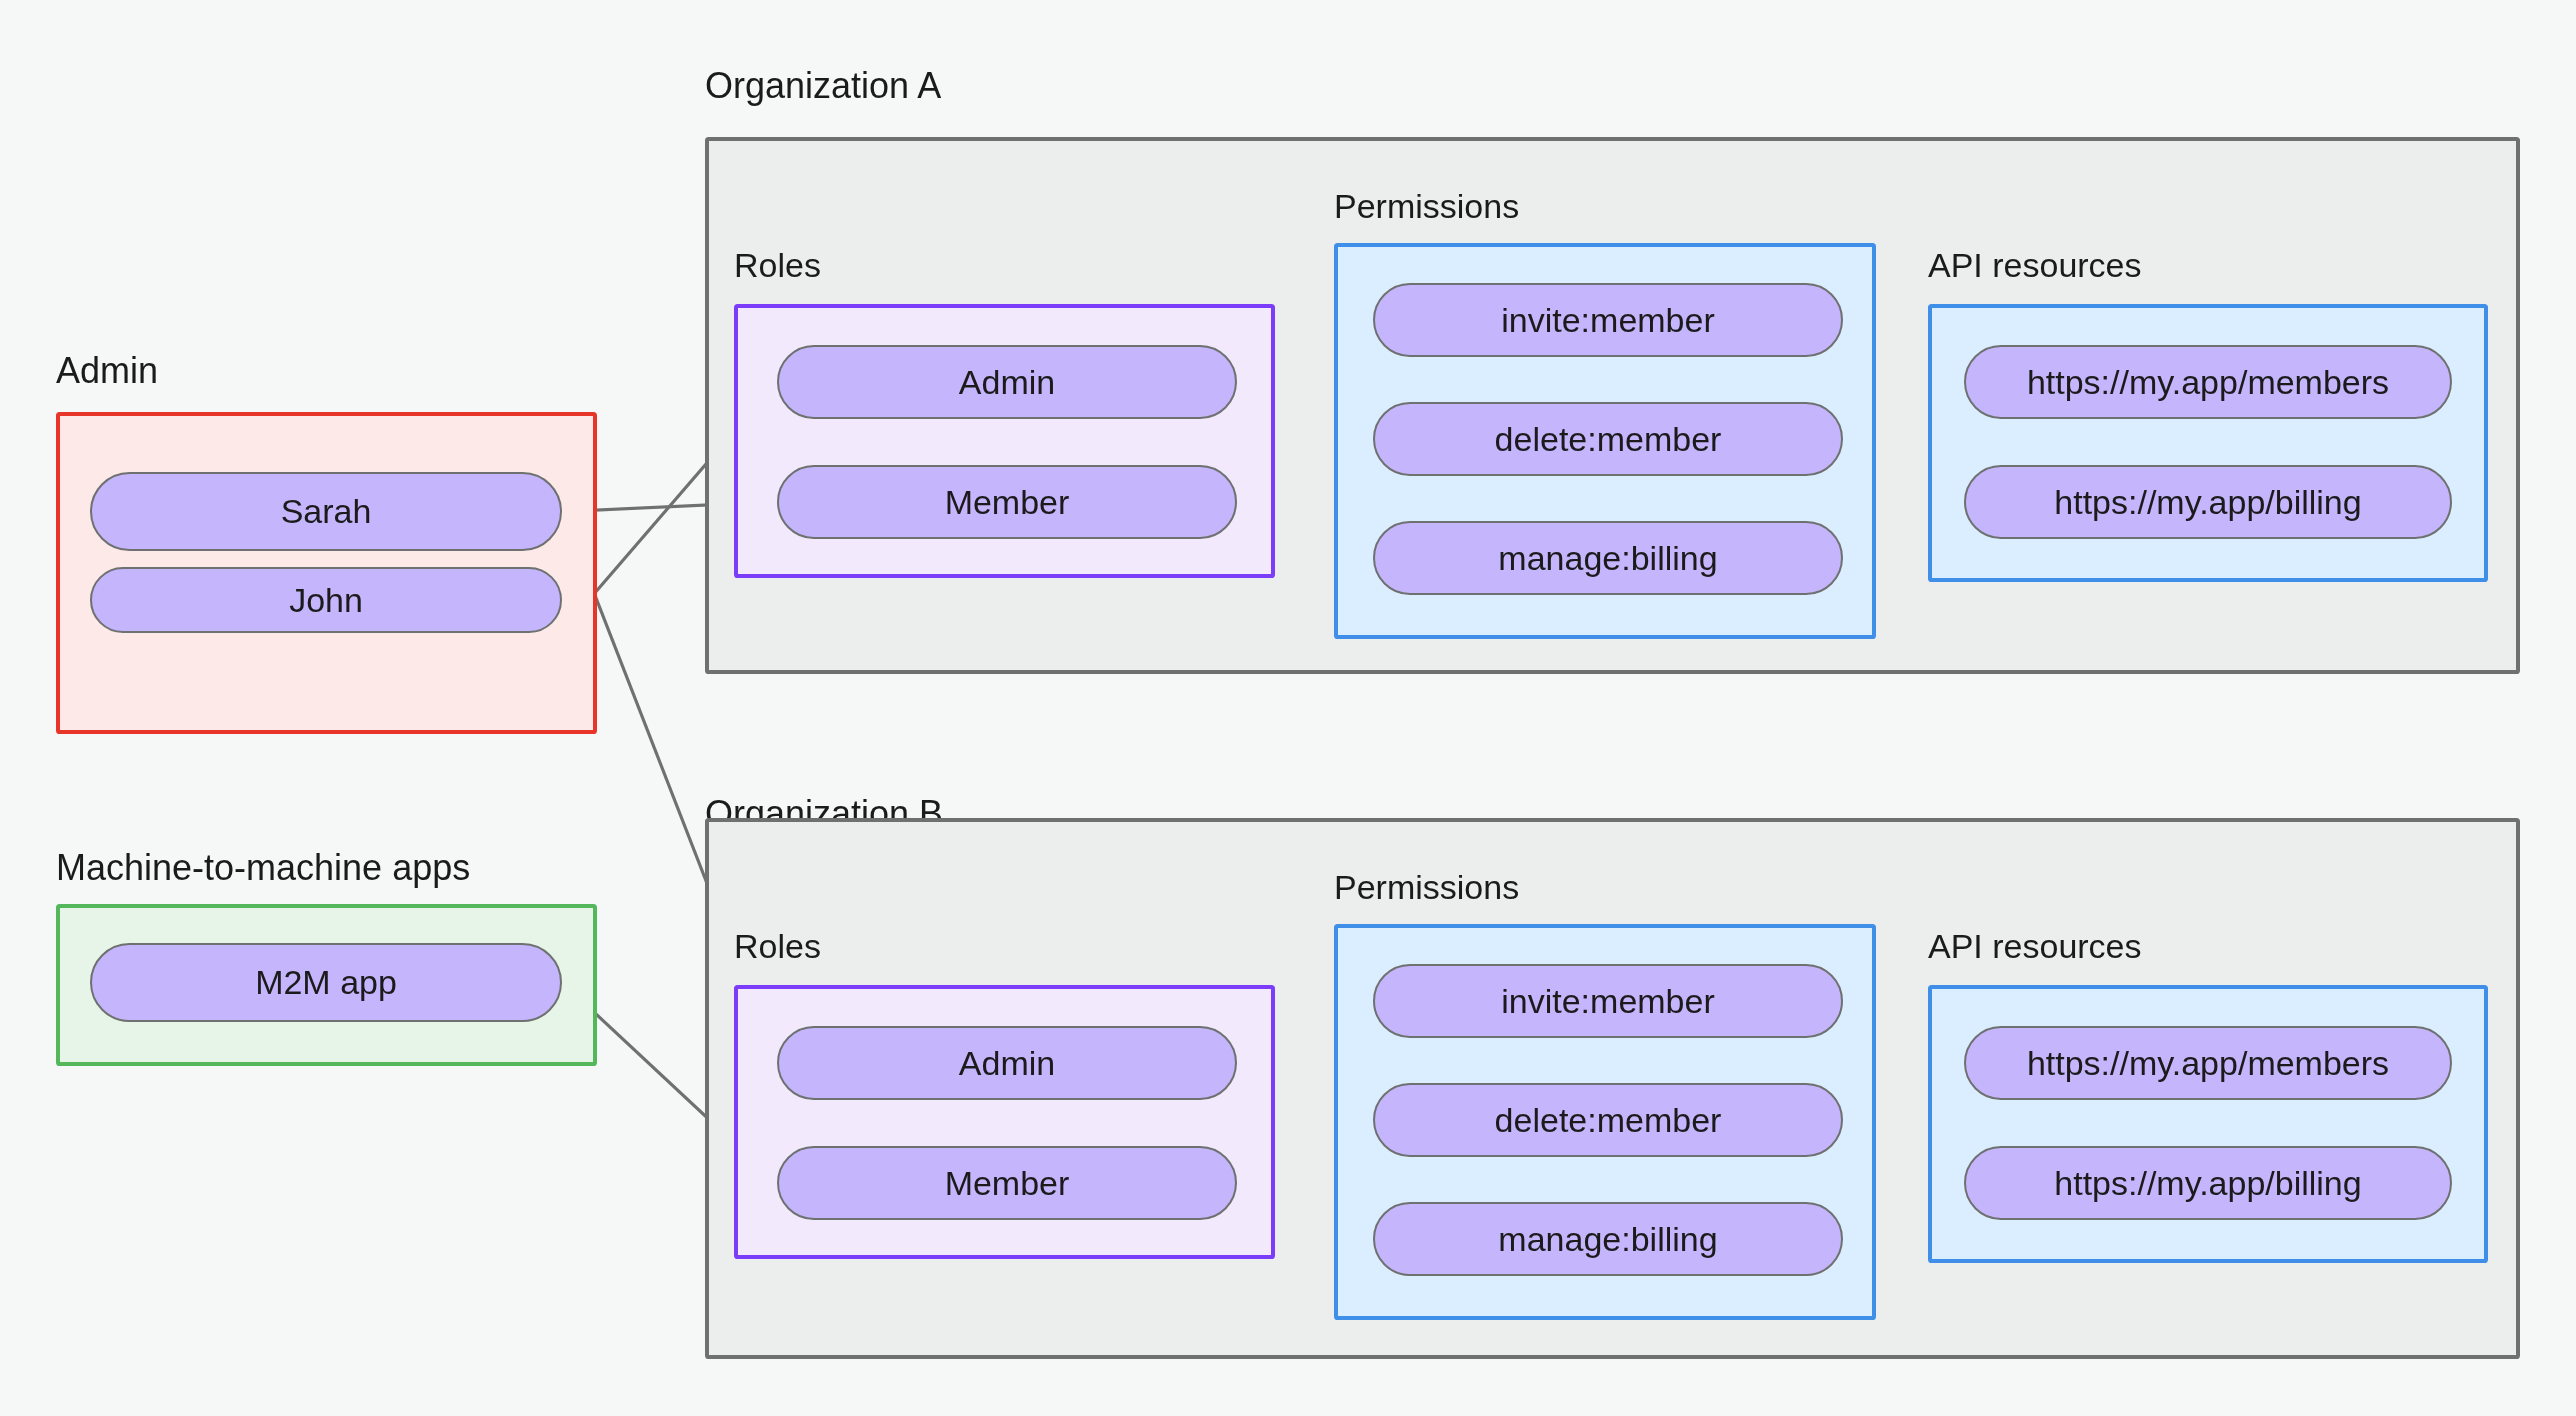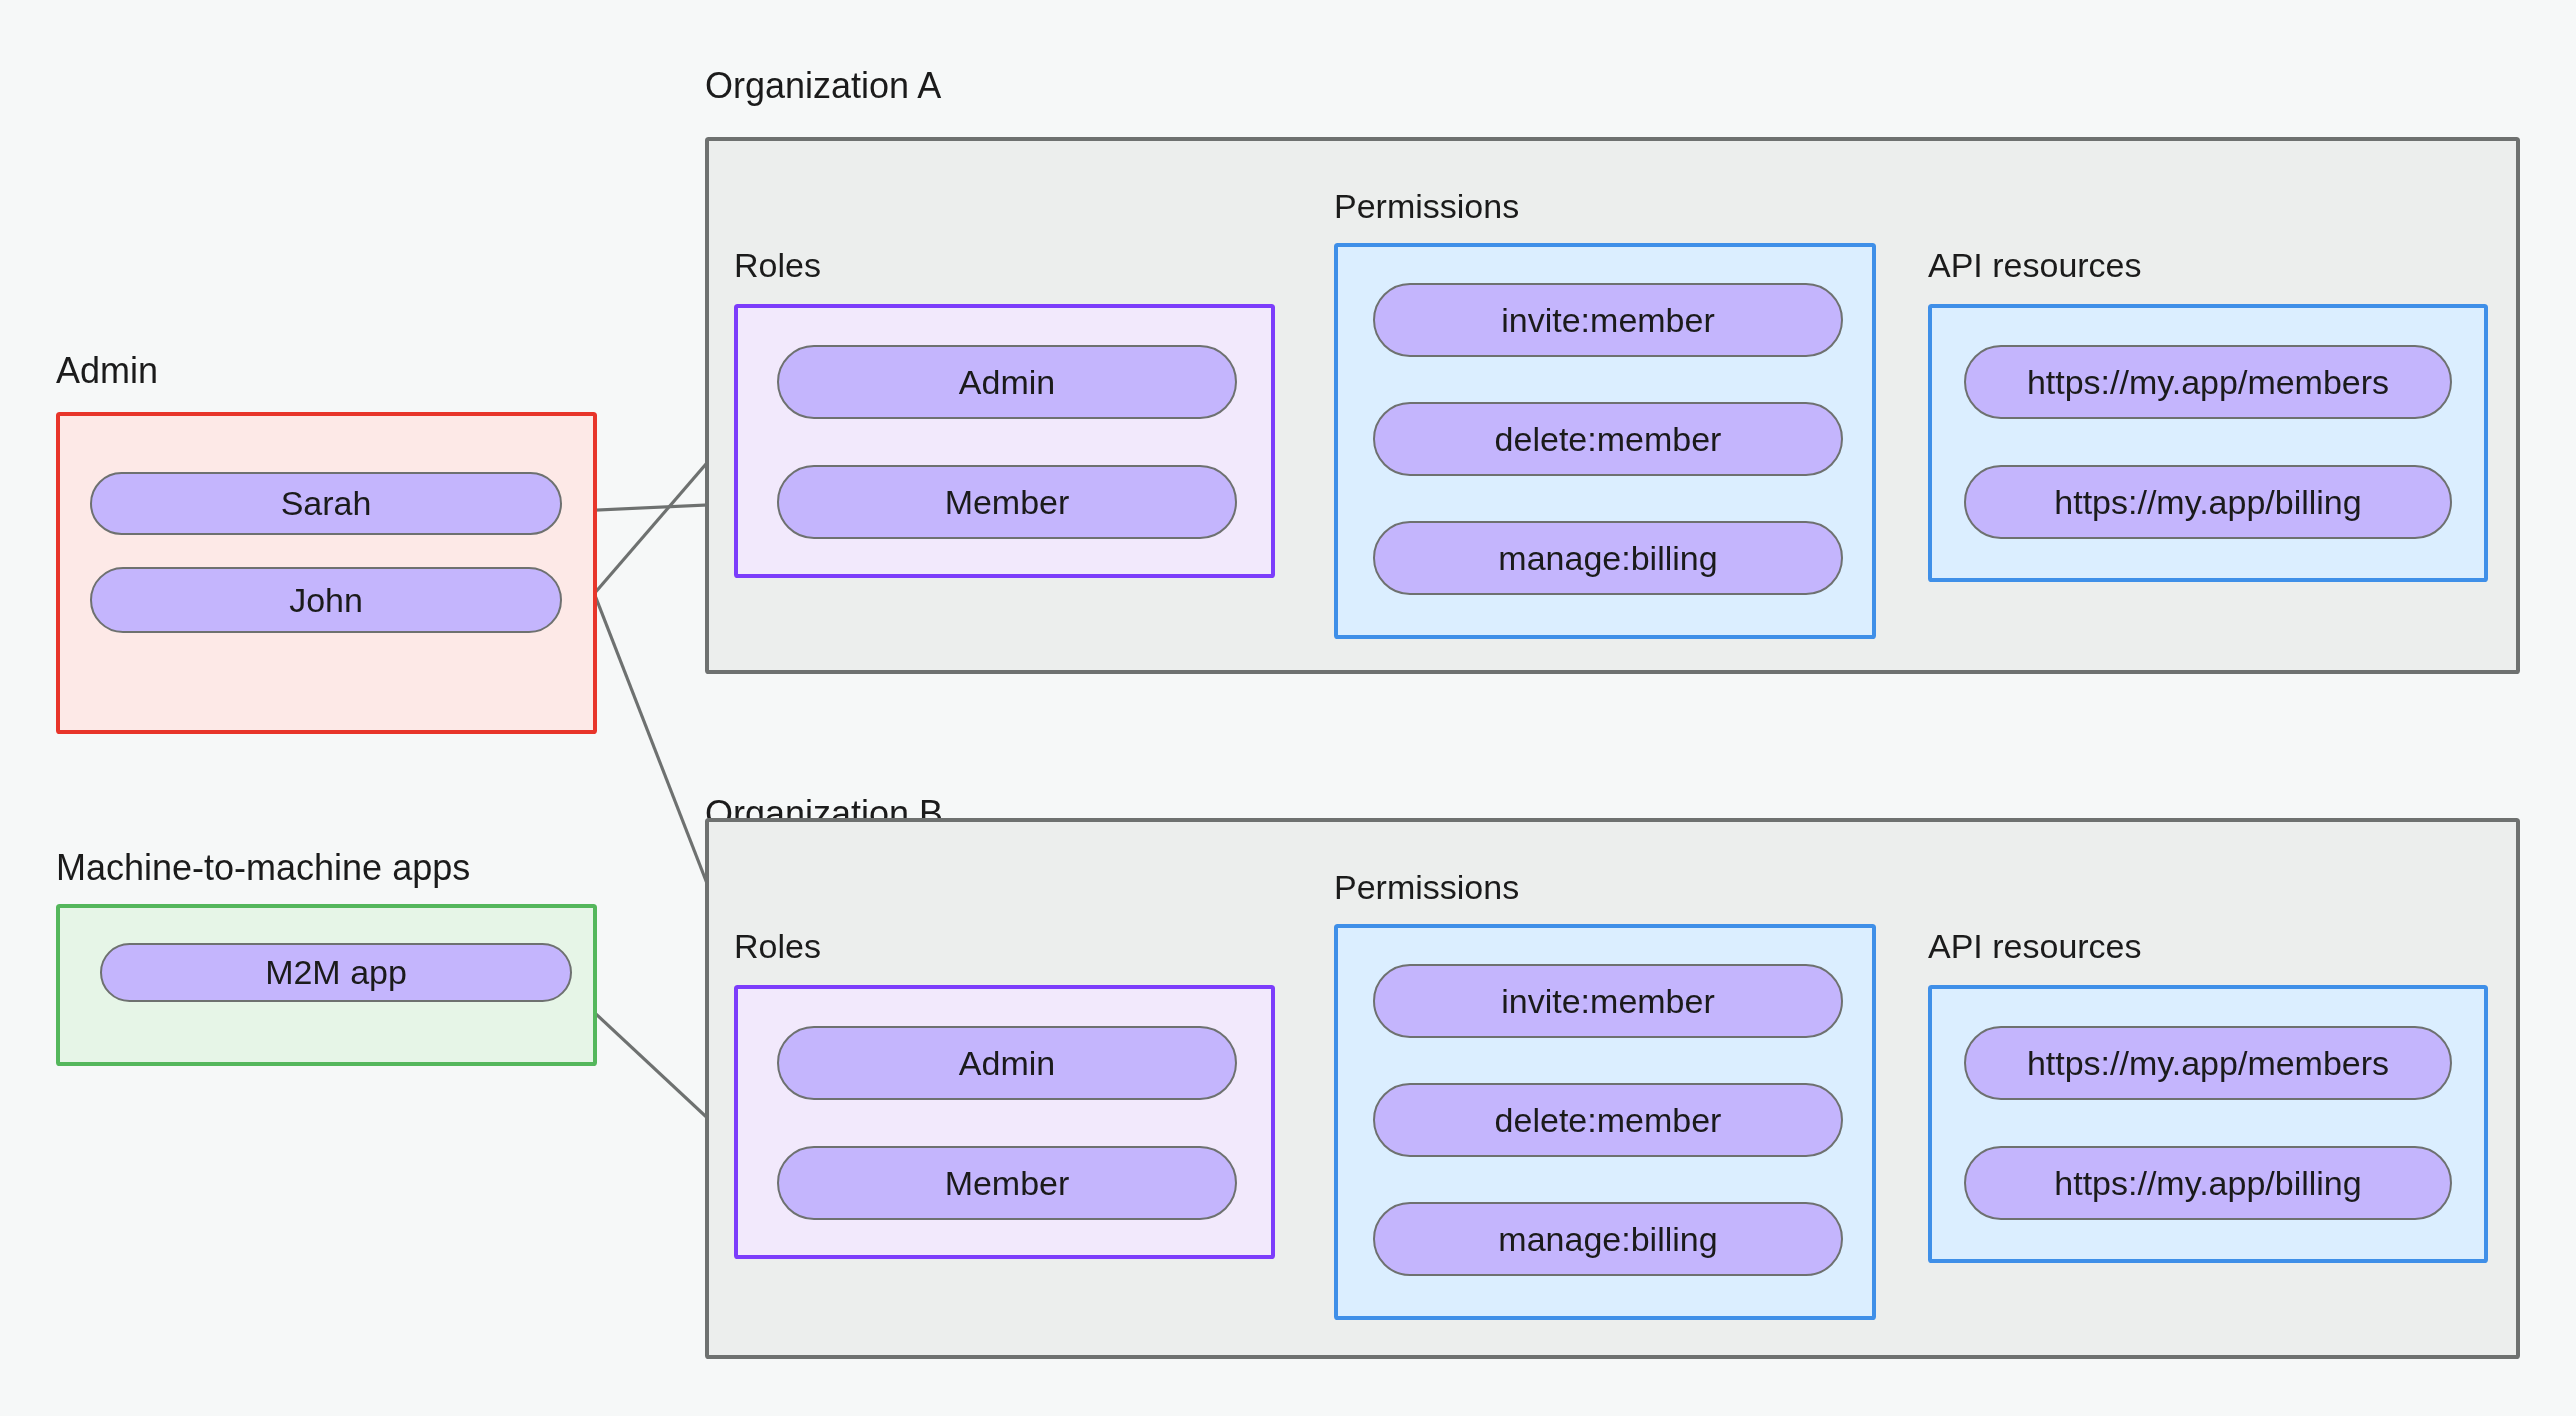--- a/index.html
+++ b/index.html
@@ -111,29 +111,29 @@
       <line x1="2046" y1="1243" x2="2180" y2="1180" class="edge-line"></line>
       <circle cx="2180" cy="1180" r="9" class="edge-dot"></circle>
       <line x1="2046" y1="1375" x2="2180" y2="1313" class="edge-line"></line>
       <circle cx="2180" cy="1313" r="9" class="edge-dot"></circle>
     </svg>
 
   <div class="caption" style="left:56px; top:341px;">Admin</div>
 
   <div class="group-box group-users" style="left:56px; top:412px; width:541px; height:322px;"></div>
 
-  <div class="pill" style="left:90px; top:472px; width:472px; height:63px;">Sarah</div>
+  <div class="pill" style="left:90px; top:472px; width:472px; height:79px;">Sarah</div>
 
   <div class="pill" style="left:90px; top:567px; width:472px; height:66px;">John</div>
 
   <div class="caption" style="left:56px; top:838px;">Machine-to-machine apps</div>
 
   <div class="group-box group-m2m" style="left:56px; top:904px; width:541px; height:162px;"></div>
 
-  <div class="pill" style="left:100px; top:943px; width:472px; height:59px;">M2M app</div>
+  <div class="pill" style="left:90px; top:943px; width:472px; height:79px;">M2M app</div>
 
   <div class="caption" style="left:705px; top:56px;">Organization A</div>
 
   <div class="org-box" style="left:705px; top:137px; width:1815px; height:537px;"></div>
 
   <div class="caption" style="left:734px; top:236px; font-size:34px;">Roles</div>
 
   <div class="group-box group-roles" style="left:734px; top:304px; width:541px; height:274px;"></div>
 
   <div class="pill" style="left:777px; top:345px; width:460px; height:74px;">Admin</div>

